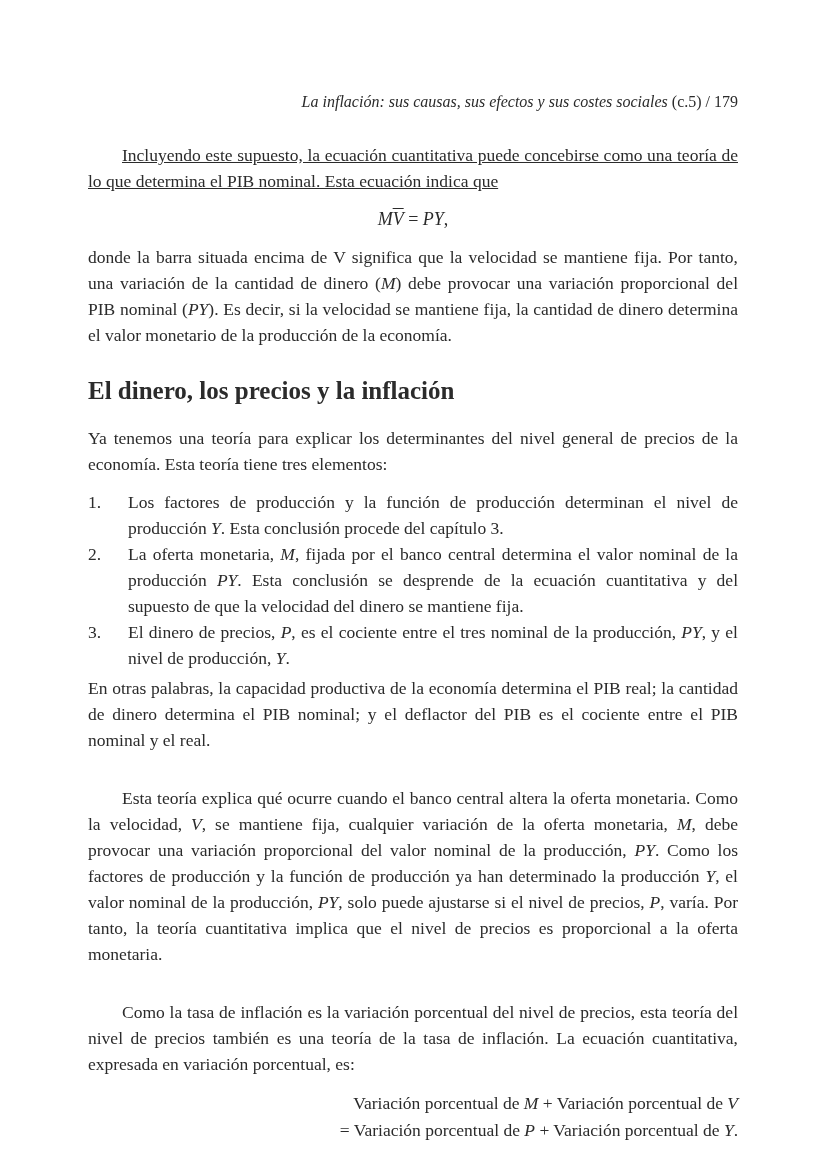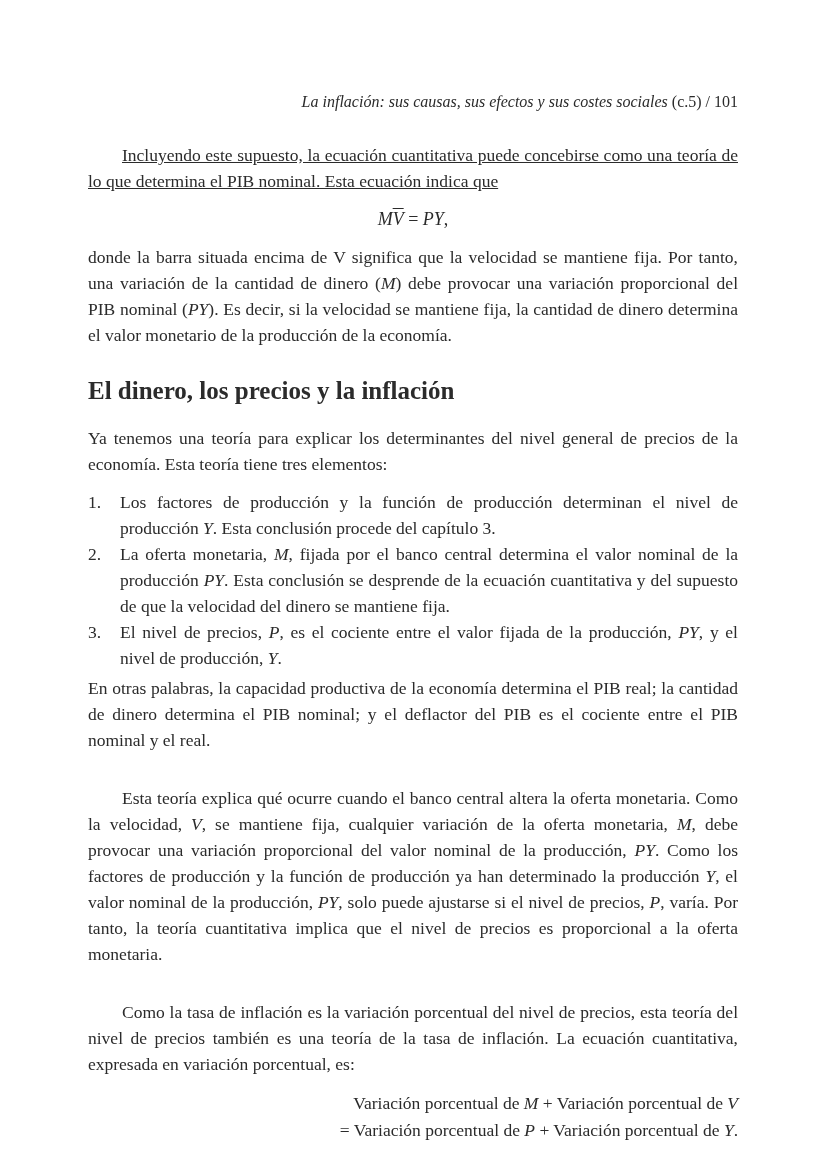--- a/index.html
+++ b/index.html
@@ -57,34 +57,35 @@
     display: flex;
     align-items: flex-start;
   }
   .list-num {
     flex: 0 0 32px;
     text-align: left;
   }
   .list-text {
     flex: 1 1 auto;
     text-align: justify;
+    margin-left: 8px;
   }
   .eq-block {
     margin-top: 13px;
     text-align: right;
   }
   .eq-line { line-height: 27px; }
 </style>
 </head>
 <body>
 
 <div class="page">
 
   <div class="running-header">
-    <span class="it">La inflación: sus causas, sus efectos y sus costes sociales</span><span> (c.5) / 101</span>
+    <span class="it">La inflación: sus causas, sus efectos y sus costes sociales</span><span> (c.5) / 179</span>
   </div>
 
   <p class="indent p1"><span>Incluyendo este supuesto, la ecuación cuantitativa puede concebirse como una teoría de lo que determina el PIB nominal. Esta ecuación indica que</span></p>
 
   <div class="equation"><span class="iv">M</span><span class="iv ov">V</span><span> = </span><span class="iv">PY</span><span>,</span></div>
 
   <p><span>donde la barra situada encima de V significa que la velocidad se mantiene fija. Por tanto, una variación de la cantidad de dinero (</span><span class="iv">M</span><span>) debe provocar una variación proporcional del PIB nominal (</span><span class="iv">PY</span><span>). Es decir, si la velocidad se mantiene fija, la cantidad de dinero determina el valor monetario de la producción de la economía.</span></p>
 
   <h2 class="section-heading">El dinero, los precios y la inflación</h2>
 
@@ -94,21 +95,21 @@
     <div class="list-row">
       <span class="list-num">1.</span>
       <div class="list-text"><span>Los factores de producción y la función de producción determinan el nivel de producción </span><span class="iv">Y</span><span>. Esta conclusión procede del capítulo 3.</span></div>
     </div>
     <div class="list-row">
       <span class="list-num">2.</span>
       <div class="list-text"><span>La oferta monetaria, </span><span class="iv">M</span><span>, fijada por el banco central determina el valor nominal de la producción </span><span class="iv">PY</span><span>. Esta conclusión se desprende de la ecuación cuantitativa y del supuesto de que la velocidad del dinero se mantiene fija.</span></div>
     </div>
     <div class="list-row">
       <span class="list-num">3.</span>
-      <div class="list-text"><span>El nivel de precios, </span><span class="iv">P</span><span>, es el cociente entre el valor fijada de la producción, </span><span class="iv">PY</span><span>, y el nivel de producción, </span><span class="iv">Y</span><span>.</span></div>
+      <div class="list-text"><span>El dinero de precios, </span><span class="iv">P</span><span>, es el cociente entre el tres nominal de la producción, </span><span class="iv">PY</span><span>, y el nivel de producción, </span><span class="iv">Y</span><span>.</span></div>
     </div>
   </div>
 
   <p style="margin-top:4px"><span>En otras palabras, la capacidad productiva de la economía determina el PIB real; la cantidad de dinero determina el PIB nominal; y el deflactor del PIB es el cociente entre el PIB nominal y el real.</span></p>
   <p class="indent"><span>Esta teoría explica qué ocurre cuando el banco central altera la oferta monetaria. Como la velocidad, </span><span class="iv">V</span><span>, se mantiene fija, cualquier variación de la oferta monetaria, </span><span class="iv">M</span><span>, debe provocar una variación proporcional del valor nominal de la producción, </span><span class="iv">PY</span><span>. Como los factores de producción y la función de producción ya han determinado la producción </span><span class="iv">Y</span><span>, el valor nominal de la producción, </span><span class="iv">PY</span><span>, solo puede ajustarse si el nivel de precios, </span><span class="iv">P</span><span>, varía. Por tanto, la teoría cuantitativa implica que el nivel de precios es proporcional a la oferta monetaria.</span></p>
   <p class="indent"><span>Como la tasa de inflación es la variación porcentual del nivel de precios, esta teoría del nivel de precios también es una teoría de la tasa de inflación. La ecuación cuantitativa, expresada en variación porcentual, es:</span></p>
 
   <div class="eq-block">
     <div class="eq-line"><span>Variación porcentual de </span><span class="iv">M</span><span> + Variación porcentual de </span><span class="iv">V</span></div>
     <div class="eq-line"><span>= Variación porcentual de </span><span class="iv">P</span><span> + Variación porcentual de </span><span class="iv">Y</span><span>.</span></div>

